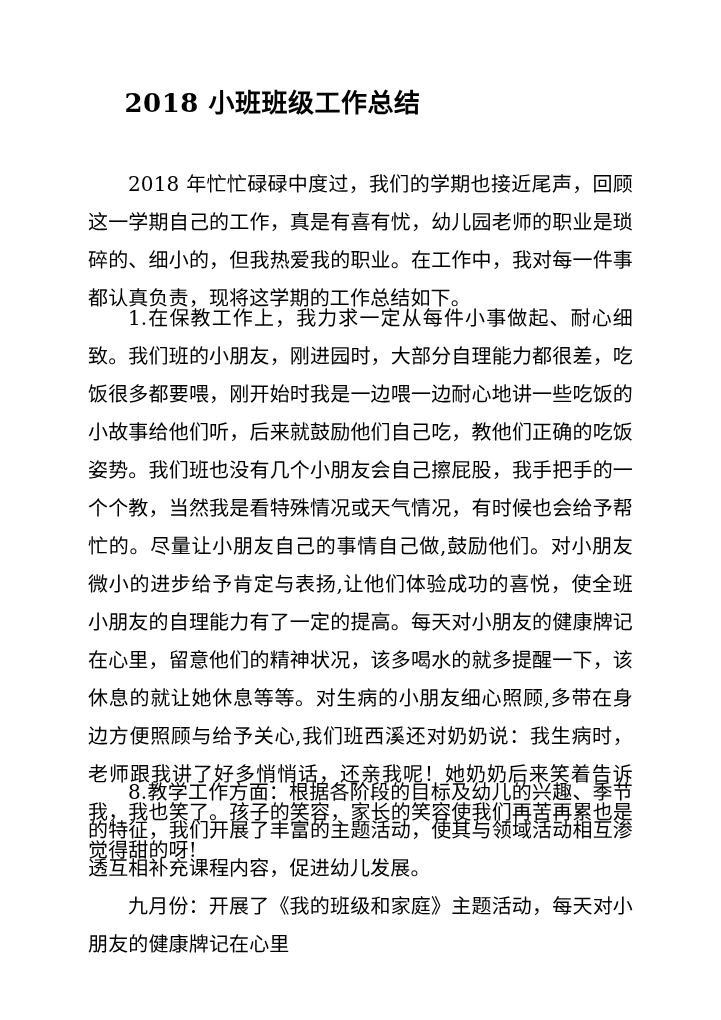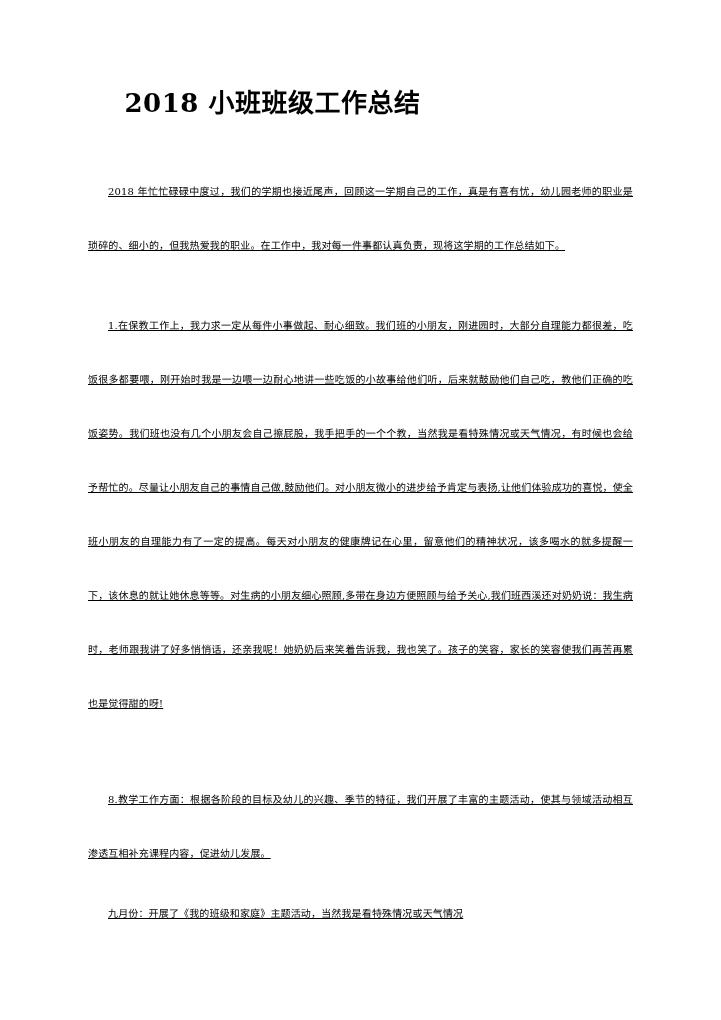--- a/index.html
+++ b/index.html
@@ -43,28 +43,27 @@
     width: 633px;
     white-space: nowrap;
   }
   .body-text {
     position: absolute;
     left: 0;
     width: 545px;
   }
   p.para {
     margin: 0 0 0 0;
-    font-size: 10px;
-    line-height: 54px;
+    font-size: 20px;
+    line-height: 38px;
     text-align: justify;
     text-justify: inter-ideograph;
     text-indent: 2em;
     letter-spacing: 0.15px;
     word-break: break-all;
-    text-decoration: underline;
   }
 </style>
 </head>
 <body>
 
 <div class="page">
 
   <h1 class="doc-title">2018 小班班级工作总结</h1>
 
   <div class="content">
@@ -75,17 +74,17 @@
 
     <div class="body-text" style="top: 299px;">
       <p class="para">1.在保教工作上，我力求一定从每件小事做起、耐心细致。我们班的小朋友，刚进园时，大部分自理能力都很差，吃饭很多都要喂，刚开始时我是一边喂一边耐心地讲一些吃饭的小故事给他们听，后来就鼓励他们自己吃，教他们正确的吃饭姿势。我们班也没有几个小朋友会自己擦屁股，我手把手的一个个教，当然我是看特殊情况或天气情况，有时候也会给予帮忙的。尽量让小朋友自己的事情自己做,鼓励他们。对小朋友微小的进步给予肯定与表扬,让他们体验成功的喜悦，使全班小朋友的自理能力有了一定的提高。每天对小朋友的健康牌记在心里，留意他们的精神状况，该多喝水的就多提醒一下，该休息的就让她休息等等。对生病的小朋友细心照顾,多带在身边方便照顾与给予关心,我们班西溪还对奶奶说：我生病时，老师跟我讲了好多悄悄话，还亲我呢！她奶奶后来笑着告诉我，我也笑了。孩子的笑容，家长的笑容使我们再苦再累也是觉得甜的呀!</p>
     </div>
 
     <div class="body-text" style="top: 773px;">
       <p class="para">8.教学工作方面：根据各阶段的目标及幼儿的兴趣、季节的特征，我们开展了丰富的主题活动，使其与领域活动相互渗透互相补充课程内容，促进幼儿发展。</p>
     </div>
 
     <div class="body-text" style="top: 887px;">
-      <p class="para">九月份：开展了《我的班级和家庭》主题活动，当然我是看特殊情况或天气情况</p>
+      <p class="para">九月份：开展了《我的班级和家庭》主题活动，每天对小朋友的健康牌记在心里</p>
     </div>
 
   </div>
 </div>
 
 </body></html>

